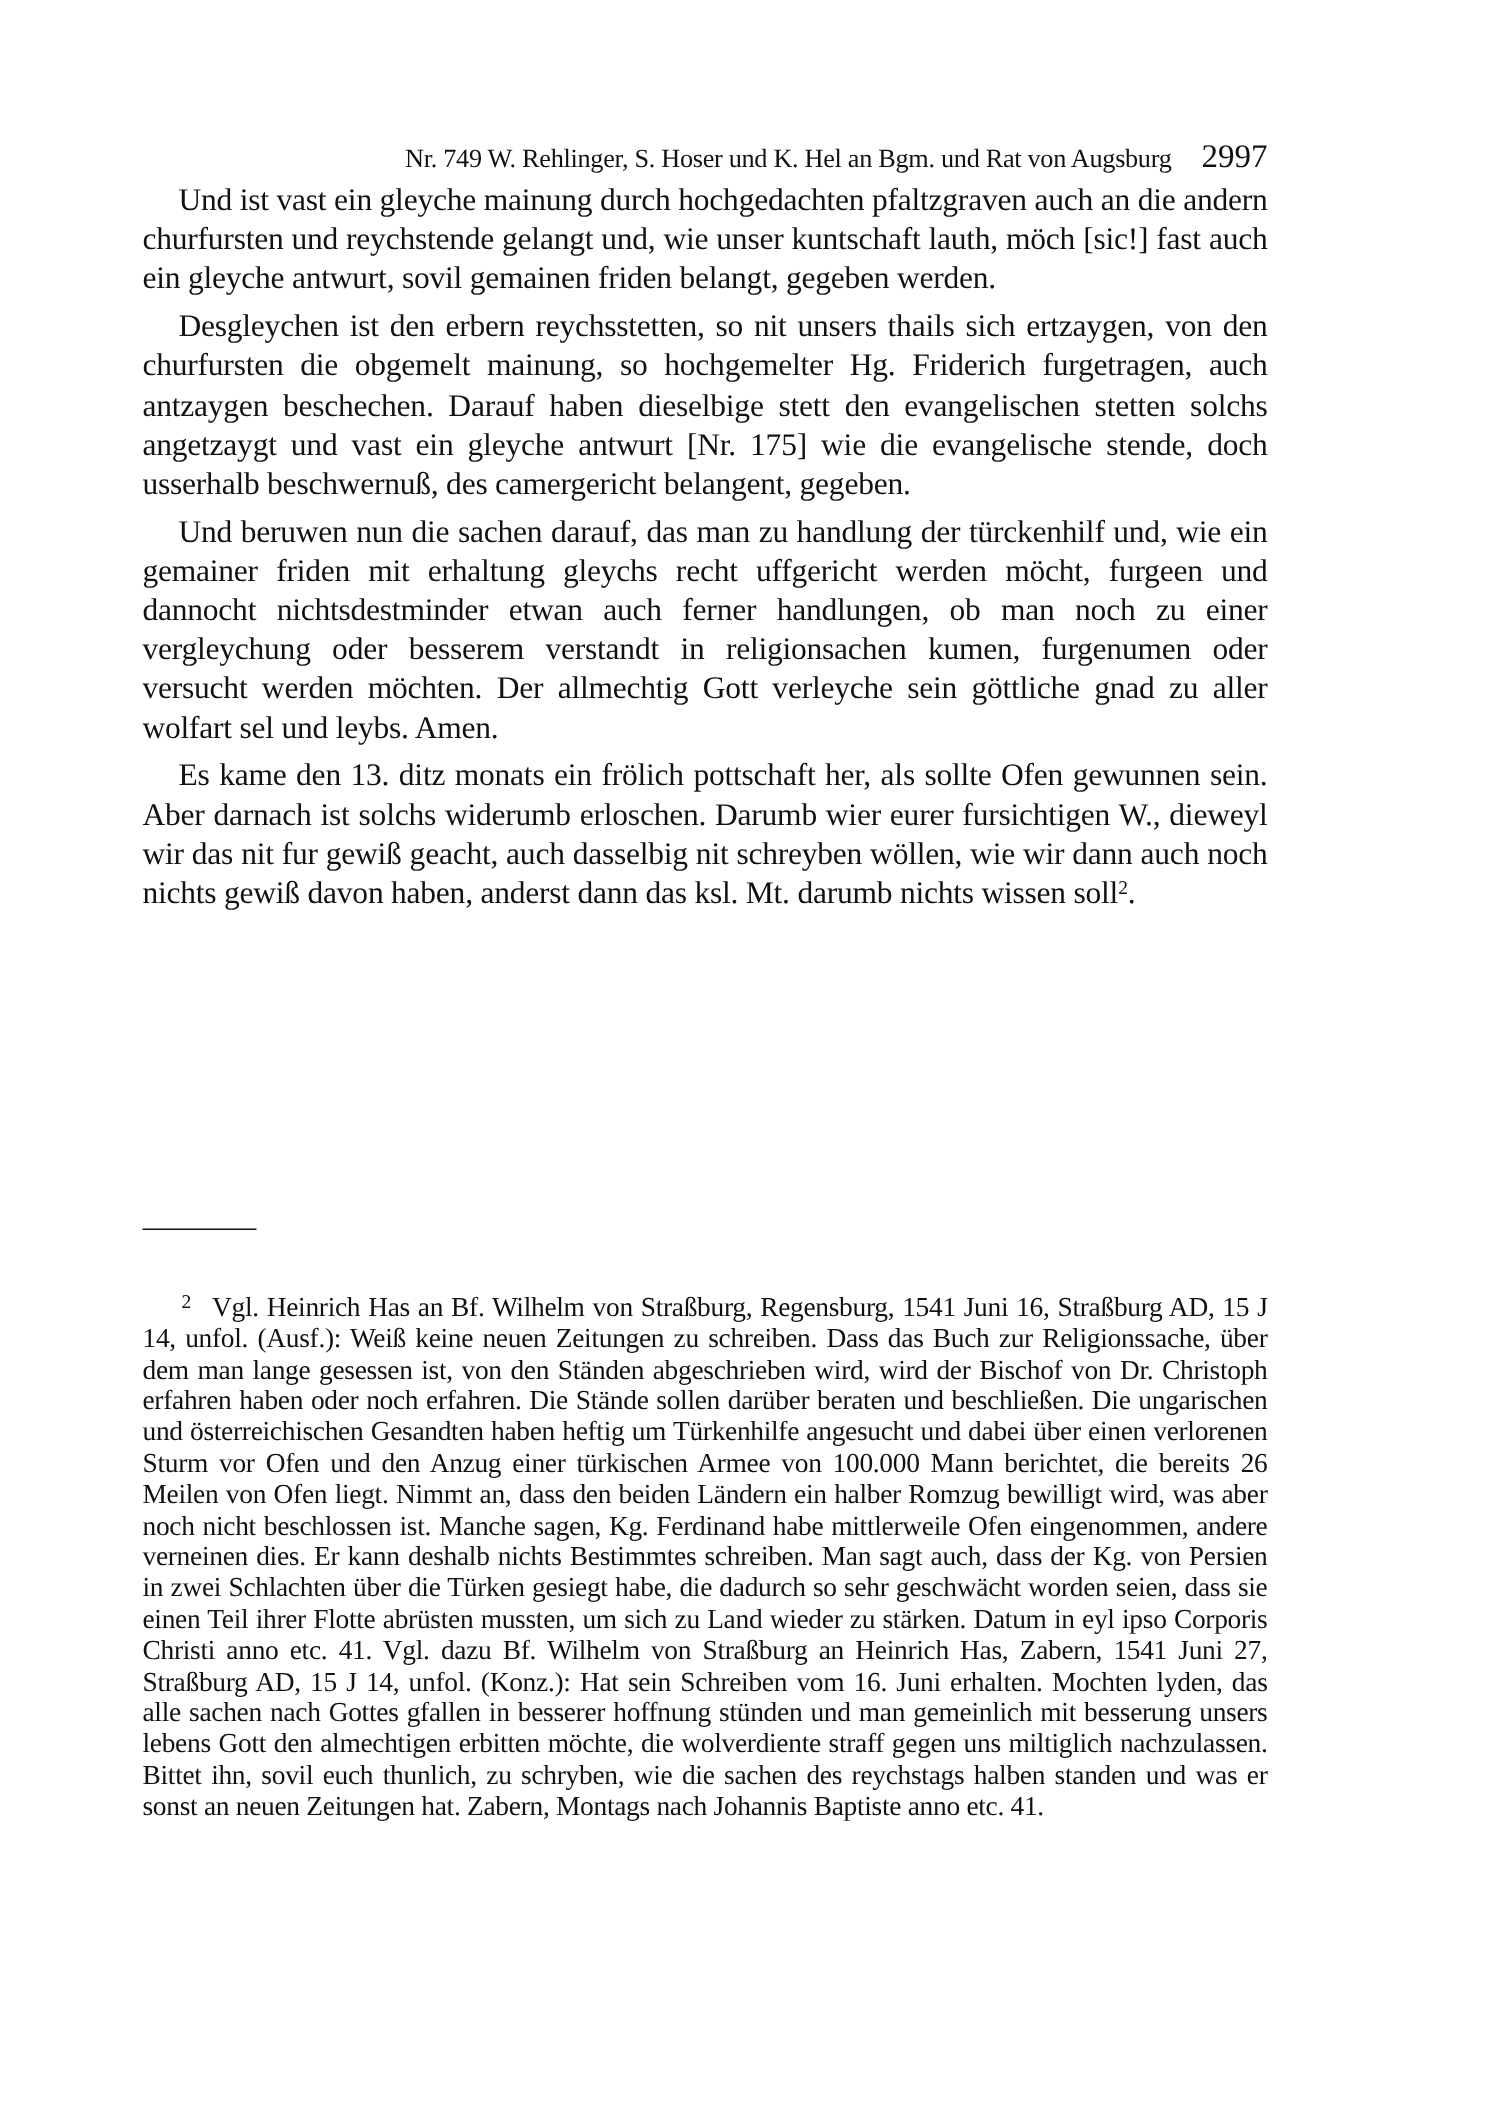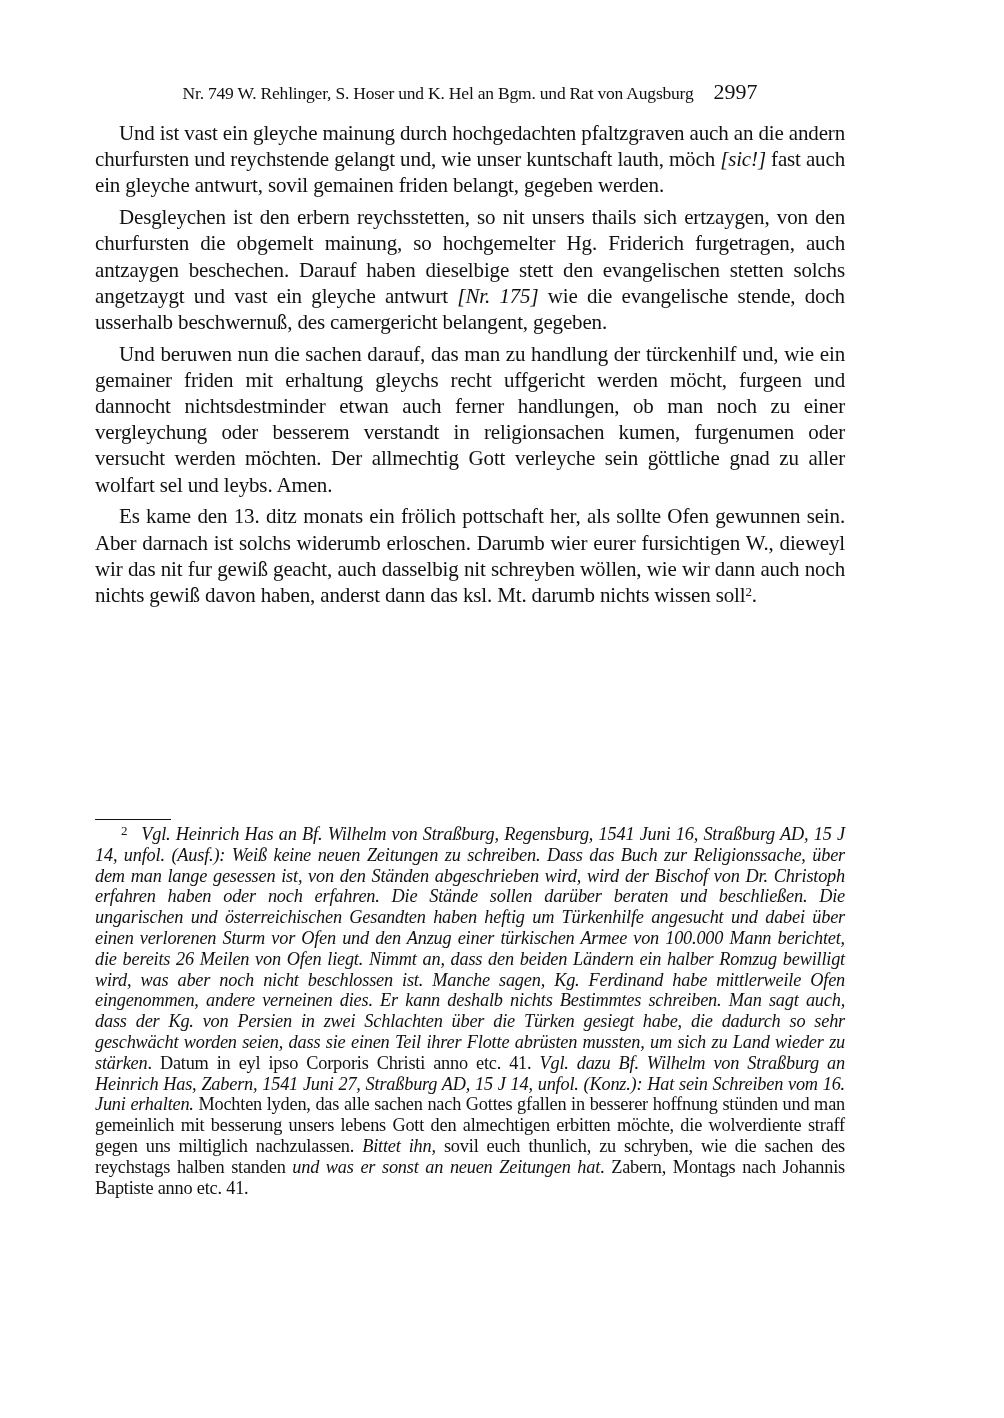--- a/index.html
+++ b/index.html
@@ -3,40 +3,40 @@
 <meta charset="utf-8">
 <style>
   html, body { margin: 0; padding: 0; background: #ffffff; }
   body { width: 1004px; height: 1418px; position: relative; overflow: hidden; }
   .page {
     position: absolute; left: 95px; top: 0; width: 750px;
     font-family: "Liberation Serif", "DejaVu Serif", serif;
     color: #111;
   }
   .running-head {
-    position: absolute; top: 80px; left: 0; width: 750px;
-    font-size: 17.5px; line-height: 24px; text-align: center;
+    position: absolute; top: 92px; left: 0; width: 750px;
+    font-size: 17.5px; line-height: 24px; text-align: right;
     white-space: nowrap;
   }
   .running-head .title { letter-spacing: -0.2px; }
   .running-head .pageno { font-size: 22px; margin-left: 20px; }
   .body-text {
     position: absolute; top: 120px; left: 0; width: 750px;
     font-size: 21px; line-height: 26.2px; text-align: justify;
     letter-spacing: -0.15px;
   }
   .body-text p { margin: 0 0 5.5px 0; text-indent: 24px; }
   .body-text sup { font-size: 13px; vertical-align: 6px; line-height: 0; }
-  .it { font-style: italic; }
+  .it { }
   .fn-rule {
     position: absolute; top: 819px; left: 0; width: 76px; height: 1px;
     background: #111;
   }
   .footnote {
-    position: absolute; top: 824px; left: 0; width: 750px;
+    position: absolute; top: 861px; left: 0; width: 750px;
     font-size: 18.3px; line-height: 20.8px; text-align: justify;
     letter-spacing: -0.2px;
   }
   .footnote p { margin: 0; text-indent: 26px; }
   .footnote .fn-mark { font-size: 13px; vertical-align: 5px; line-height: 0; margin-right: 14px; font-style: normal; }
 </style>
 </head>
 <body>
 
 <div class="page">

